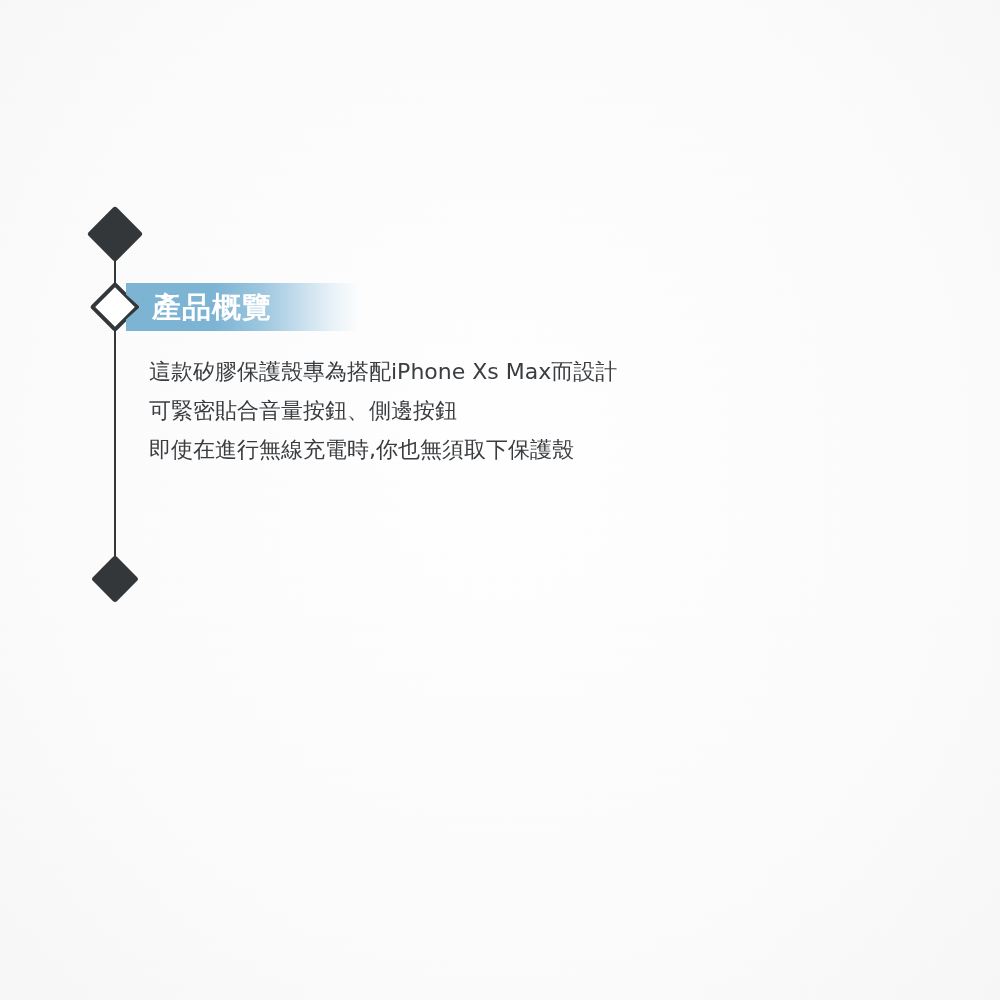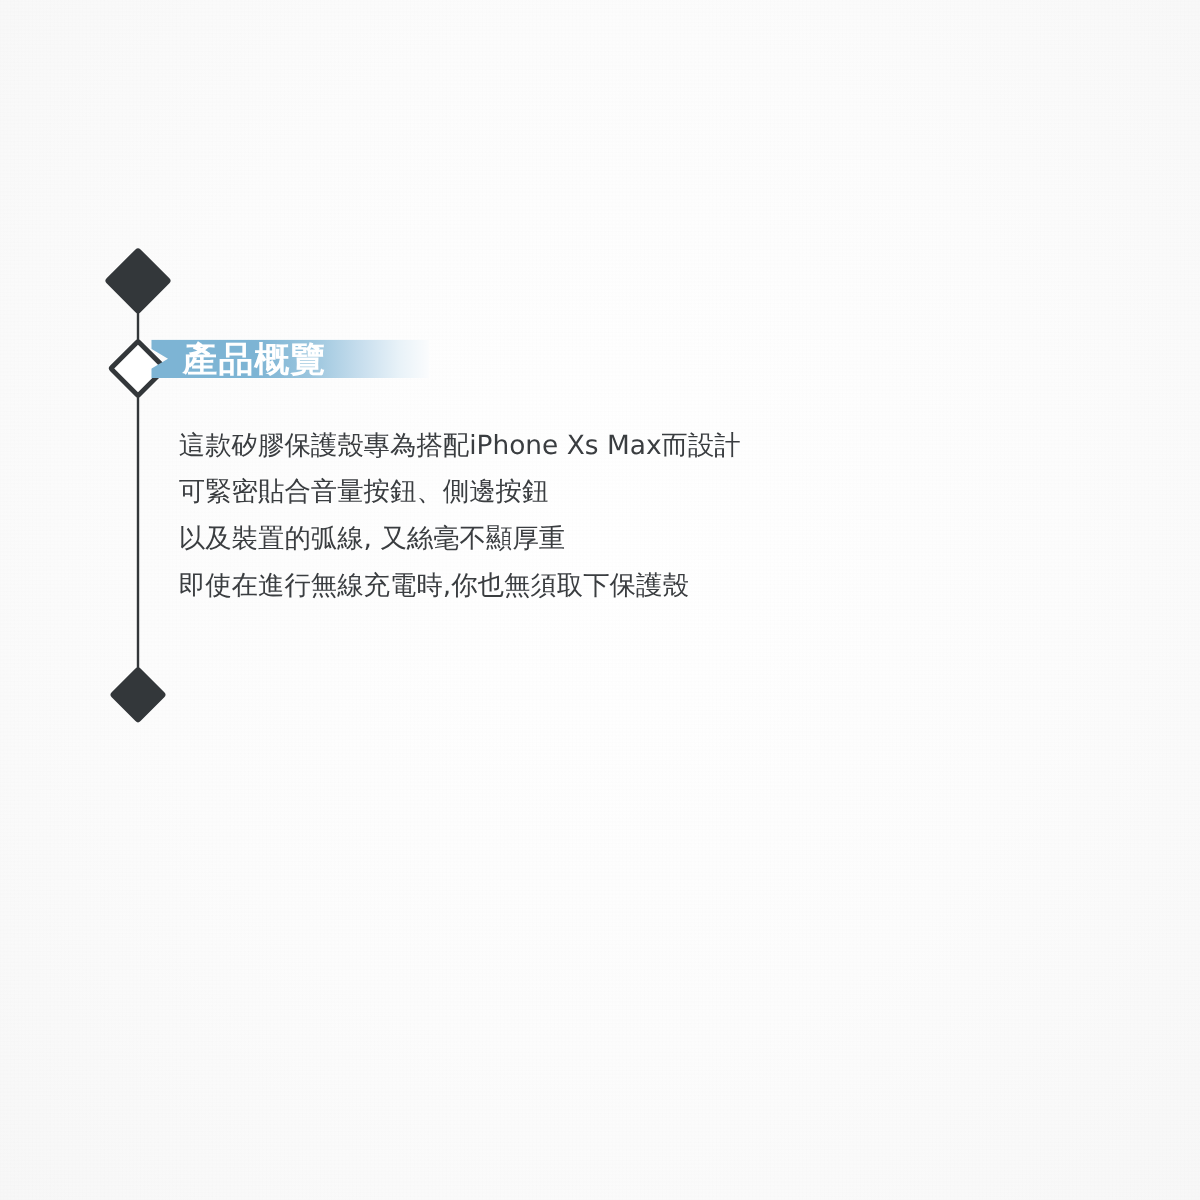--- a/index.html
+++ b/index.html
@@ -78,21 +78,21 @@
     background: #33373a;
     border-radius: 3px;
   }
 
   
   #banner {
     position: absolute;
     left: 126px;
     top: 283px;
     width: 232px;
-    height: 32px;
+    height: 48px;
     background: linear-gradient(to right,
                 #7db4d4 0%,
                 #7db4d4 38%,
                 #9cc6de 58%,
                 #c9dfee 76%,
                 #e8f2f8 89%,
                 #fbfcfd 100%);
     -webkit-clip-path: polygon(0 0, 100% 0, 100% 100%, 0 100%, 0 76%, 14px 50%, 0 24%);
     clip-path: polygon(0 0, 100% 0, 100% 100%, 0 100%, 0 76%, 14px 50%, 0 24%);
     display: flex;
@@ -138,15 +138,14 @@
   <div class="diamond diamond-solid-bottom"></div>
 </div>
 
 <div id="banner">
   <div id="banner-title">產品概覽</div>
 </div>
 
 <div id="body-copy">
   <div class="copy-line">這款矽膠保護殼專為搭配iPhone Xs Max而設計</div>
   <div class="copy-line">可緊密貼合音量按鈕、側邊按鈕</div>
-  <div class="copy-line">以及裝置的弧線, 又絲毫不顯厚重</div>
   <div class="copy-line">即使在進行無線充電時,你也無須取下保護殼</div>
 </div>
 
 </body></html>

